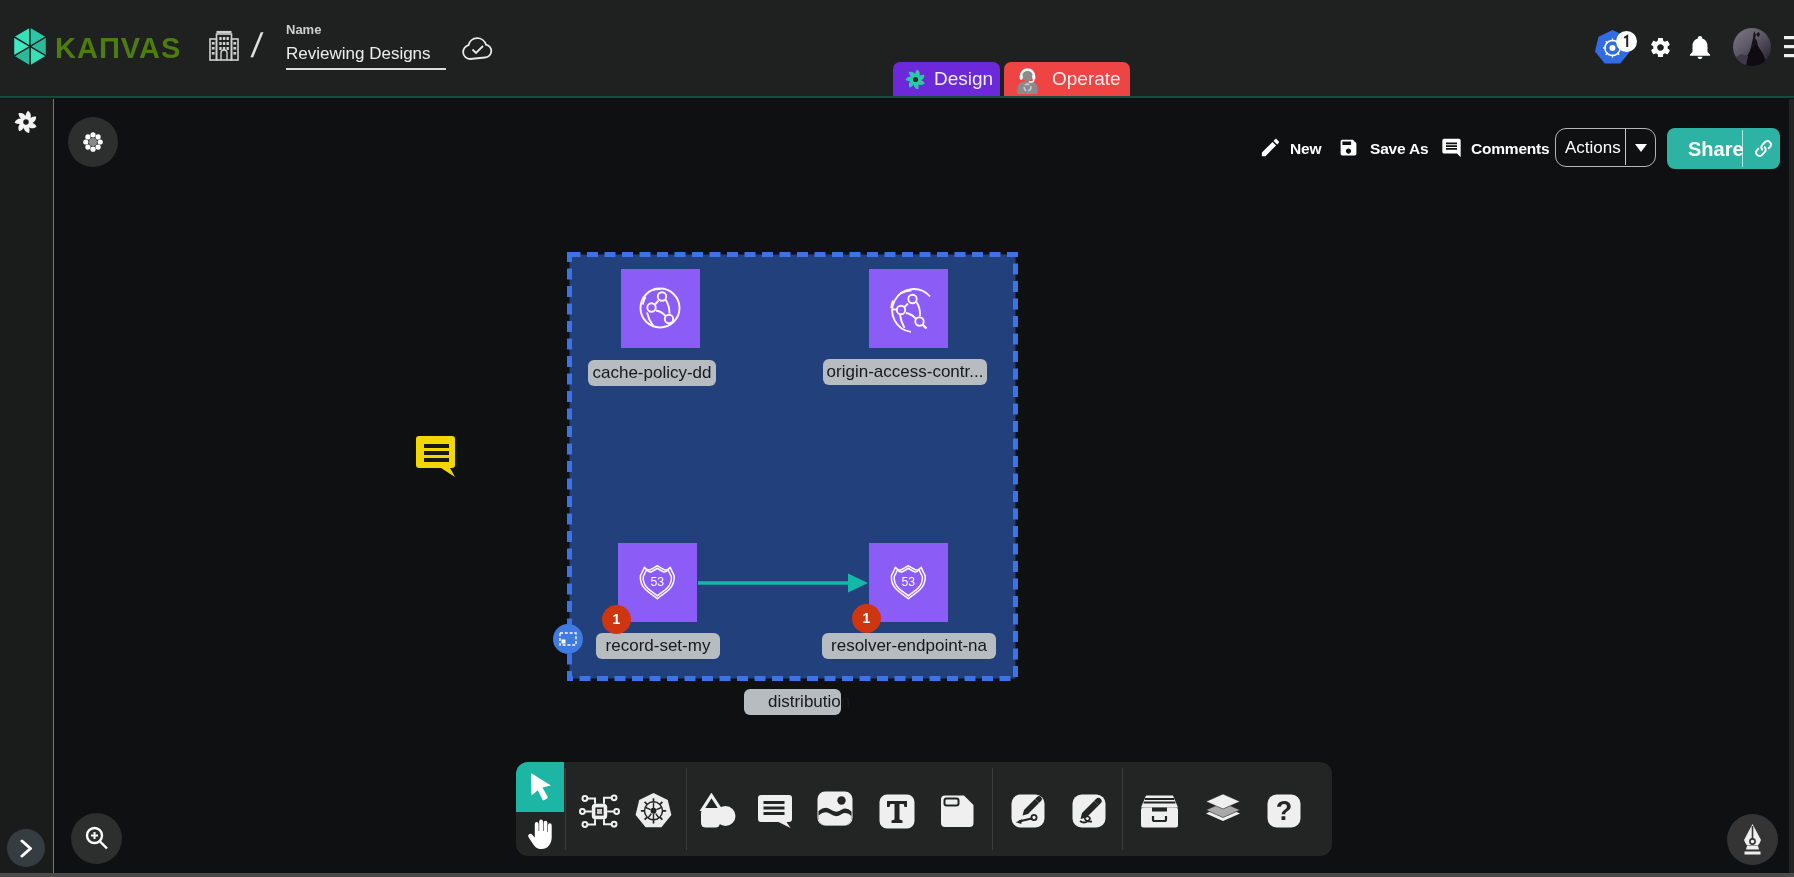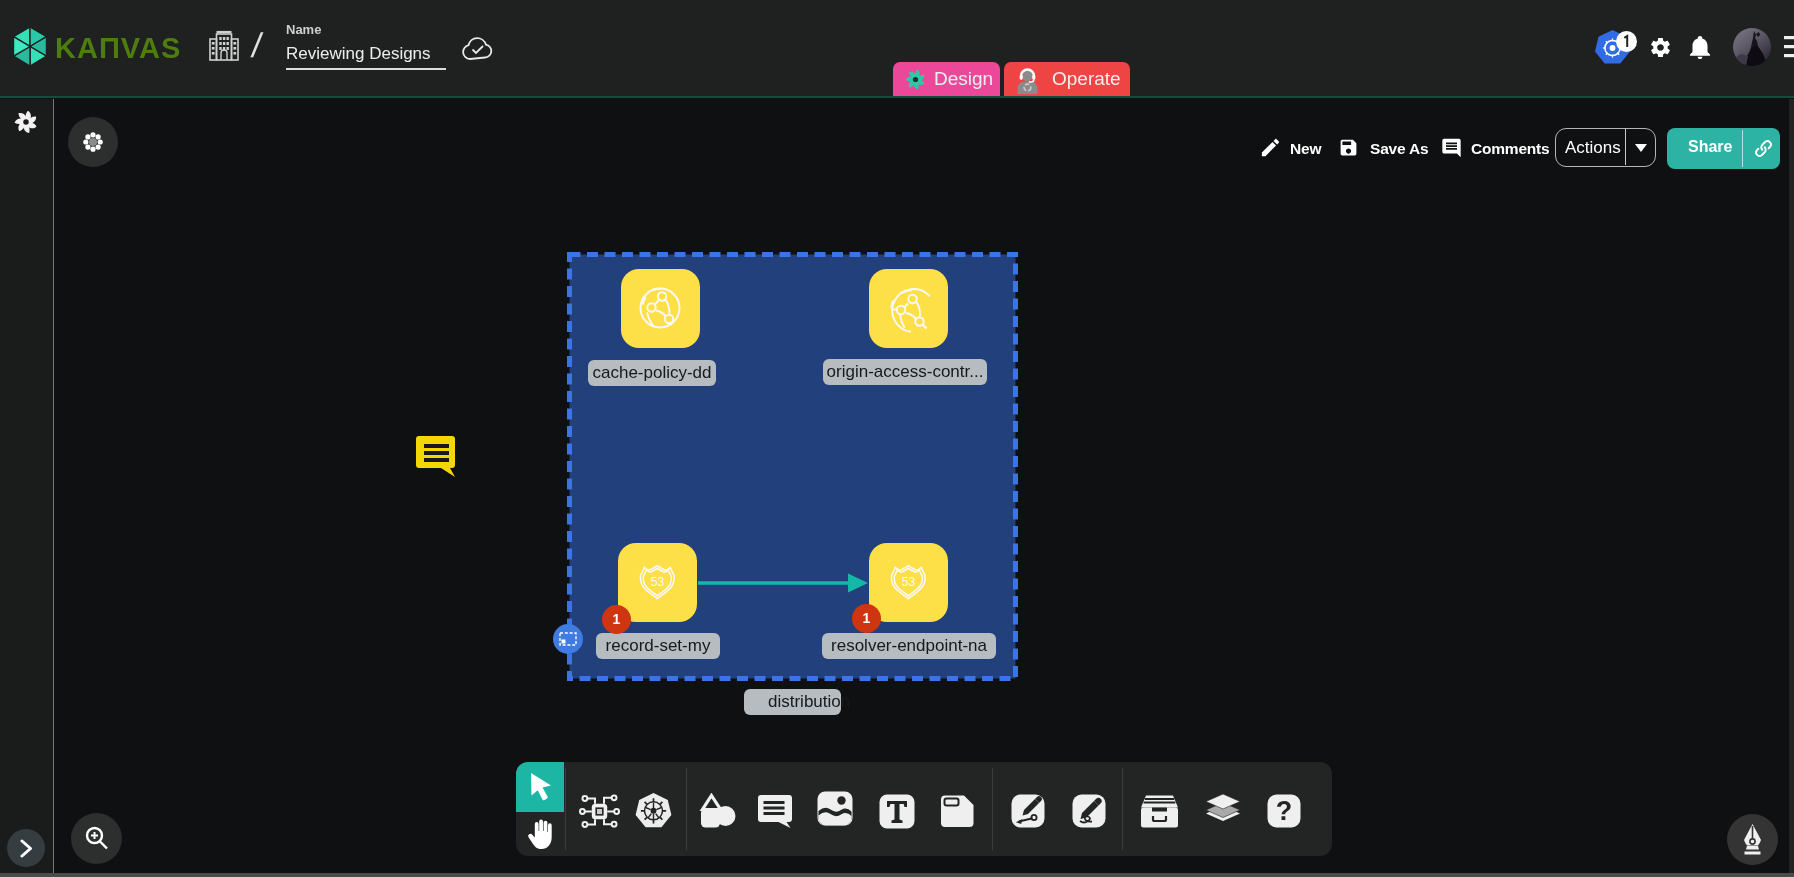--- a/index.html
+++ b/index.html
@@ -11,41 +11,41 @@
   
   #header { position:absolute; left:0; top:0; width:1794px; height:96px; background:#1f2020; }
   #tealline { position:absolute; left:0; top:96px; width:1794px; height:2px; background:#1a4a3e; }
   #logoword { position:absolute; left:55px; top:32px; font-size:29px; font-weight:bold; letter-spacing:1px; color:#4d7c0f; }
   #slash { position:absolute; left:252px; top:26px; font-size:34px; font-weight:300; color:#e0e0e0; transform:skewX(-8deg); }
   #namelbl { position:absolute; left:286px; top:22px; font-size:13px; font-weight:bold; color:#cfcfcf; }
   #namefield { position:absolute; left:286px; top:44px; font-size:17px; color:#ededed; }
   #nameline { position:absolute; left:286px; top:68px; width:160px; height:2px; background:#dcdcdc; }
 
   
-  #tab-design { position:absolute; left:893px; top:62px; width:107px; height:34px; background:#ec4899; border-radius:7px 7px 0 0; }
+  #tab-design { position:absolute; left:893px; top:62px; width:107px; height:34px; background:#6d28d9; border-radius:7px 7px 0 0; }
   #tab-design span { position:absolute; left:41px; top:6px; font-size:19px; color:#e9efec; }
   #tab-operate { position:absolute; left:1004px; top:62px; width:126px; height:34px; background:#ef4444; border-radius:7px 7px 0 0; }
   #tab-operate span { position:absolute; left:48px; top:6px; font-size:19px; color:#f0f0f0; }
 
   
   .rowbtn { position:absolute; top:140px; color:#fff; font-size:15.5px; font-weight:bold; letter-spacing:-0.2px; }
   #actions { position:absolute; left:1555px; top:128px; width:101px; height:39px; border:1.2px solid #b5b5b5; border-radius:11px; }
   #actions .txt { position:absolute; left:9px; top:9px; font-size:17px; color:#fff; }
   #actions .divider { position:absolute; left:69px; top:0; width:1px; height:36px; background:#c9c9c9; }
   #actions .caret { position:absolute; left:79px; top:15px; width:0; height:0; border-left:6.5px solid transparent; border-right:6.5px solid transparent; border-top:8px solid #fff; }
   #share { position:absolute; left:1667px; top:128px; width:113px; height:41px; background:#2cb3a3; border-radius:8px; }
-  #share .txt { position:absolute; left:21px; top:10px; font-size:16px; font-weight:bold; color:#fff; }
+  #share .txt { position:absolute; left:21px; top:10px; font-size:20px; font-weight:bold; color:#fff; }
   #share .divider { position:absolute; left:75px; top:2px; width:1px; height:37px; background:rgba(255,255,255,.65); }
 
   
   #sidebar { position:absolute; left:0; top:99px; width:54px; height:778px; background:#1a1b1b; border-right:1px solid #757778; }
   .circbtn { position:absolute; border-radius:50%; }
 
   
-  .node { position:absolute; width:79px; height:79px; background:#fde047;border-radius:18px; }
+  .node { position:absolute; width:79px; height:79px; background:#8b5cf6; }
   .chip { position:absolute; background:#b7bcc1; color:#16191d; font-size:17px; border-radius:6px; text-align:center; padding:3px 0; }
   .badge { position:absolute; width:29px; height:29px; border-radius:50%; background:#ce3511; color:#fff; font-size:14px; font-weight:bold; text-align:center; line-height:29px; }
 
   
   #btoolbar { position:absolute; left:516px; top:762px; width:816px; height:94px; background:#232424; border-radius:12px; }
   #selcell { position:absolute; left:0; top:0; width:48px; height:50px; background:#1db6a5; border-radius:12px 0 0 0; }
   .vsep { position:absolute; top:6px; width:1px; height:82px; background:#3c3c3c; }
 
   #bottomstrip { position:absolute; left:0; top:873px; width:1794px; height:4px; background:#4b4b4b; }
   #rightstrip { position:absolute; left:1789px; top:99px; width:5px; height:774px; background:#232323; }

